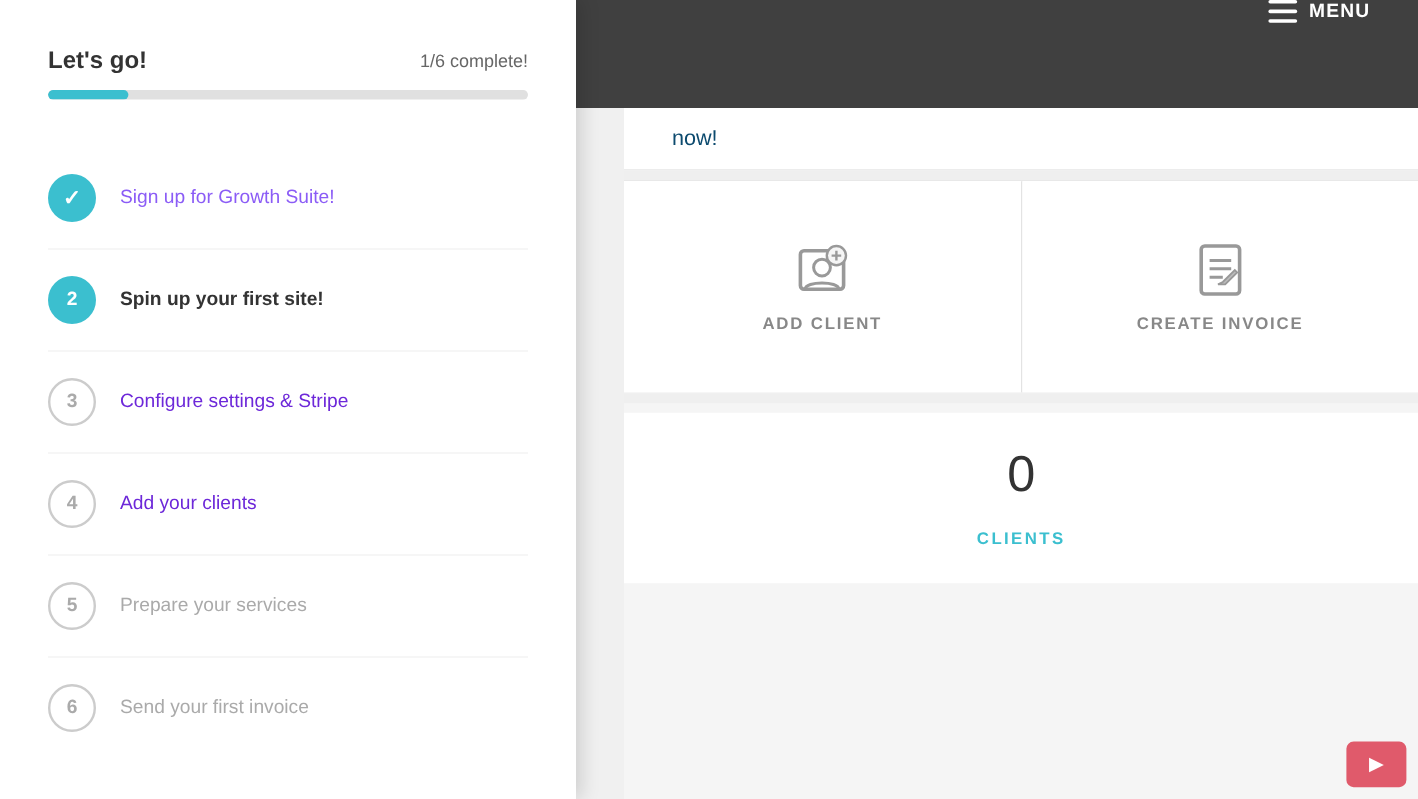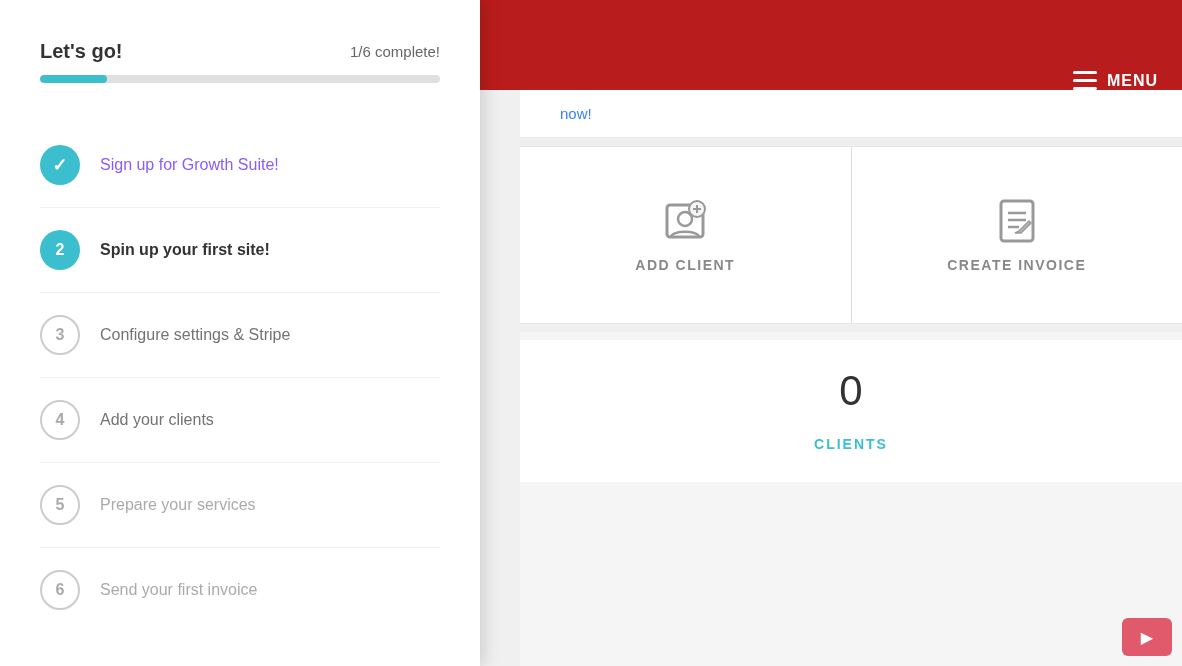--- a/index.html
+++ b/index.html
@@ -10,25 +10,25 @@
       height: 666px;
       overflow: hidden;
       position: relative;
     }
 
     
     .header {
       position: absolute;
       top: 0; left: 0; right: 0;
       height: 90px;
-      background: #b91c1c;
-      display: flex;
-      align-items: flex-end;
+      background: #404040;
+      display: flex;
+      align-items: flex-start;
       justify-content: flex-end;
-      padding-right: 24px;
+      padding-right: 40px;
       z-index: 5;
     }
     .header-logo {
       position: absolute;
       left: 0;
       top: 0;
       width: 30px;
       height: 90px;
       background: #2aa8b8;
       display: flex;
@@ -151,21 +151,21 @@
     }
     .step-label.completed {
       color: #8b5cf6;
       font-weight: 500;
     }
     .step-label.active {
       color: #333;
       font-weight: 600;
     }
     .step-label.link {
-      color: #737373;
+      color: #6d28d9;
       font-weight: 500;
     }
     .step-label.muted {
       color: #aaa;
     }
     .checkmark {
       font-size: 18px;
     }
 
     
@@ -181,22 +181,22 @@
 
     
     .partial-text-bar {
       background: white;
       padding: 15px 40px;
       border-bottom: 1px solid #e8e8e8;
       display: flex;
       align-items: center;
     }
     .partial-text {
-      font-size: 15px;
-      color: #3b82f6;
+      font-size: 18px;
+      color: #0c4a6e;
     }
 
     .action-buttons-row {
       display: flex;
       background: white;
       margin: 0;
       border-top: 1px solid #e8e8e8;
       border-bottom: 1px solid #e8e8e8;
     }
 

